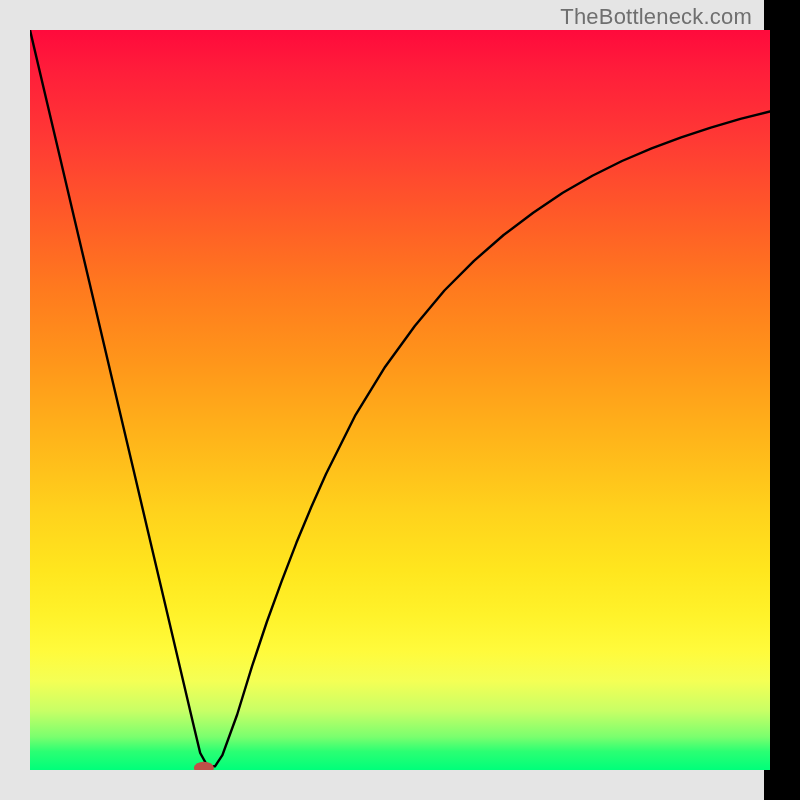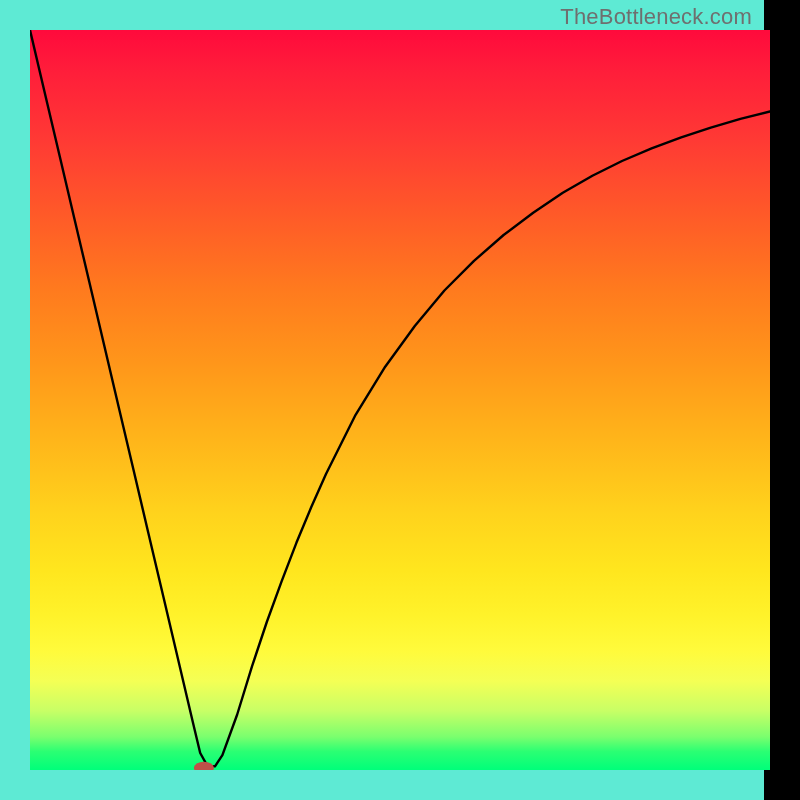--- a/index.html
+++ b/index.html
@@ -8,21 +8,21 @@
     width: 800px;
     height: 800px;
     background: #000;
     overflow: hidden;
     font-family: Arial, Helvetica, sans-serif;
   }
   .frame {
     position: relative;
     width: 764px;
     height: 800px;
-    background: #5eead4;
+    background: #e5e5e5;
   }
   .plot {
     position: absolute;
     left: 30px;
     top: 30px;
     width: 740px;
     height: 740px;
     background: linear-gradient(
       to bottom,
       #ff0a3c 0%,

